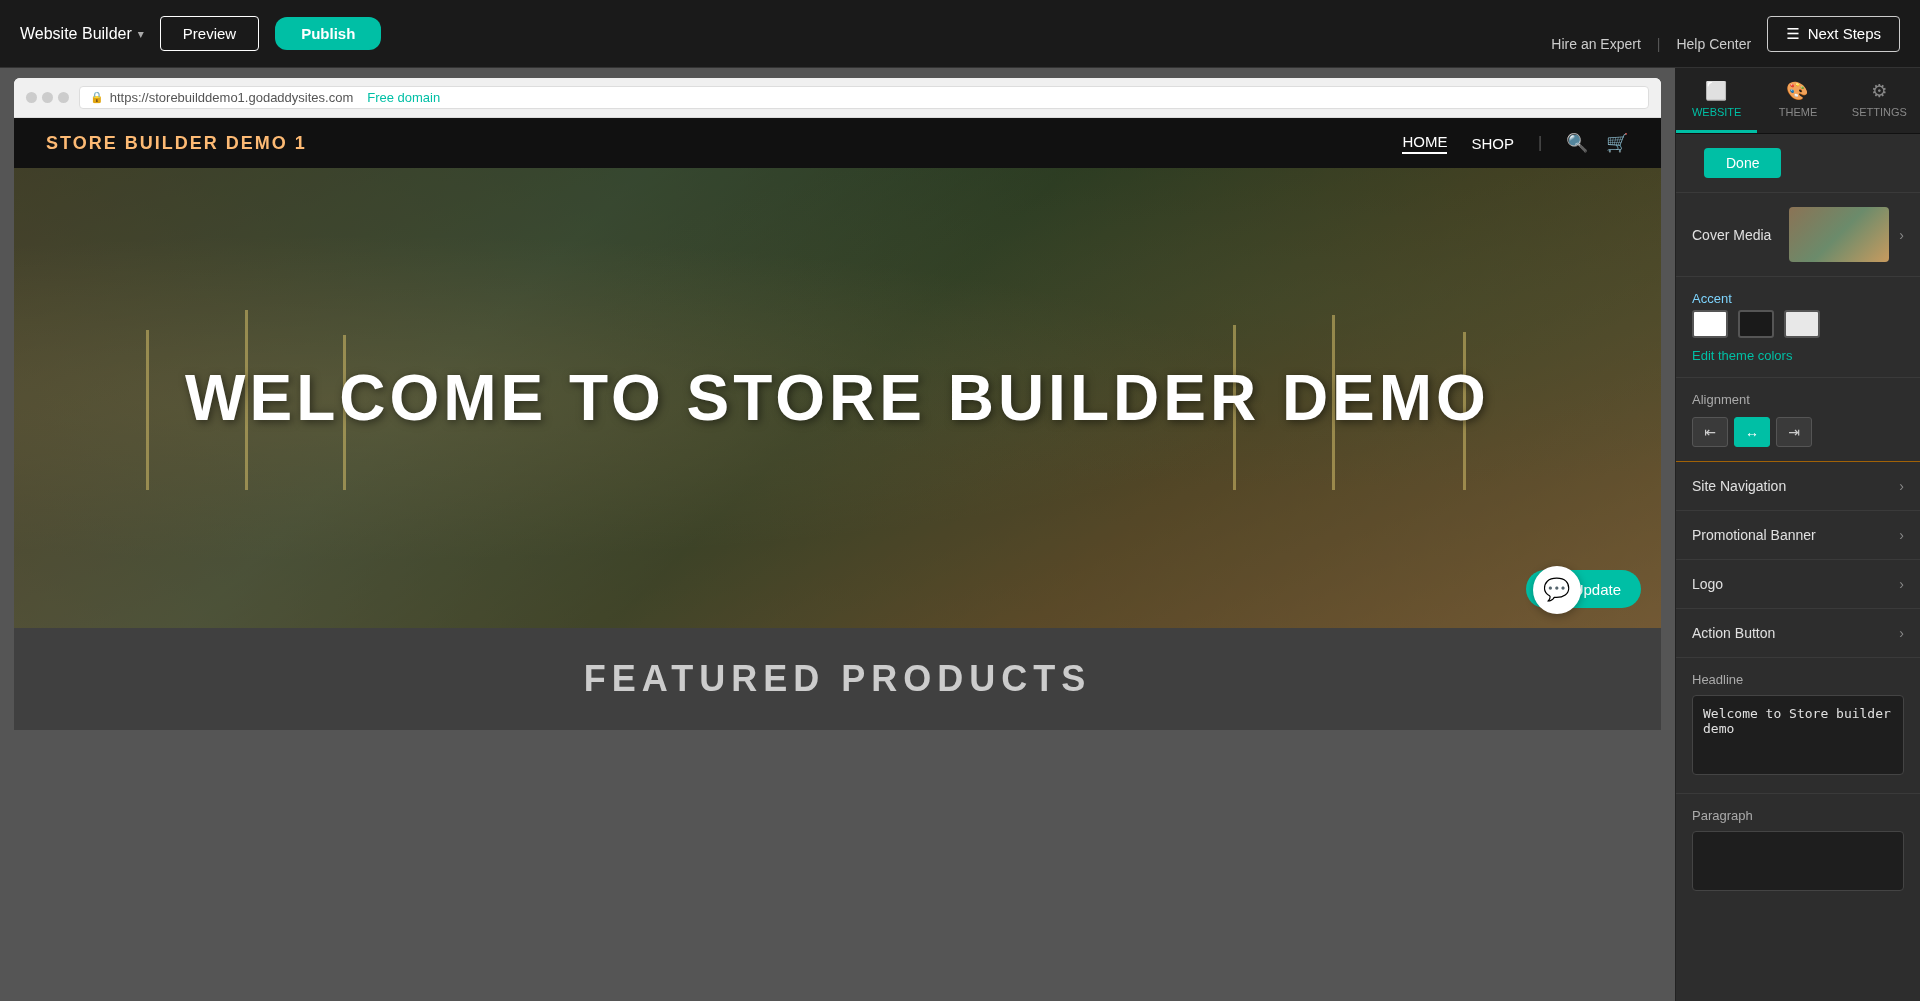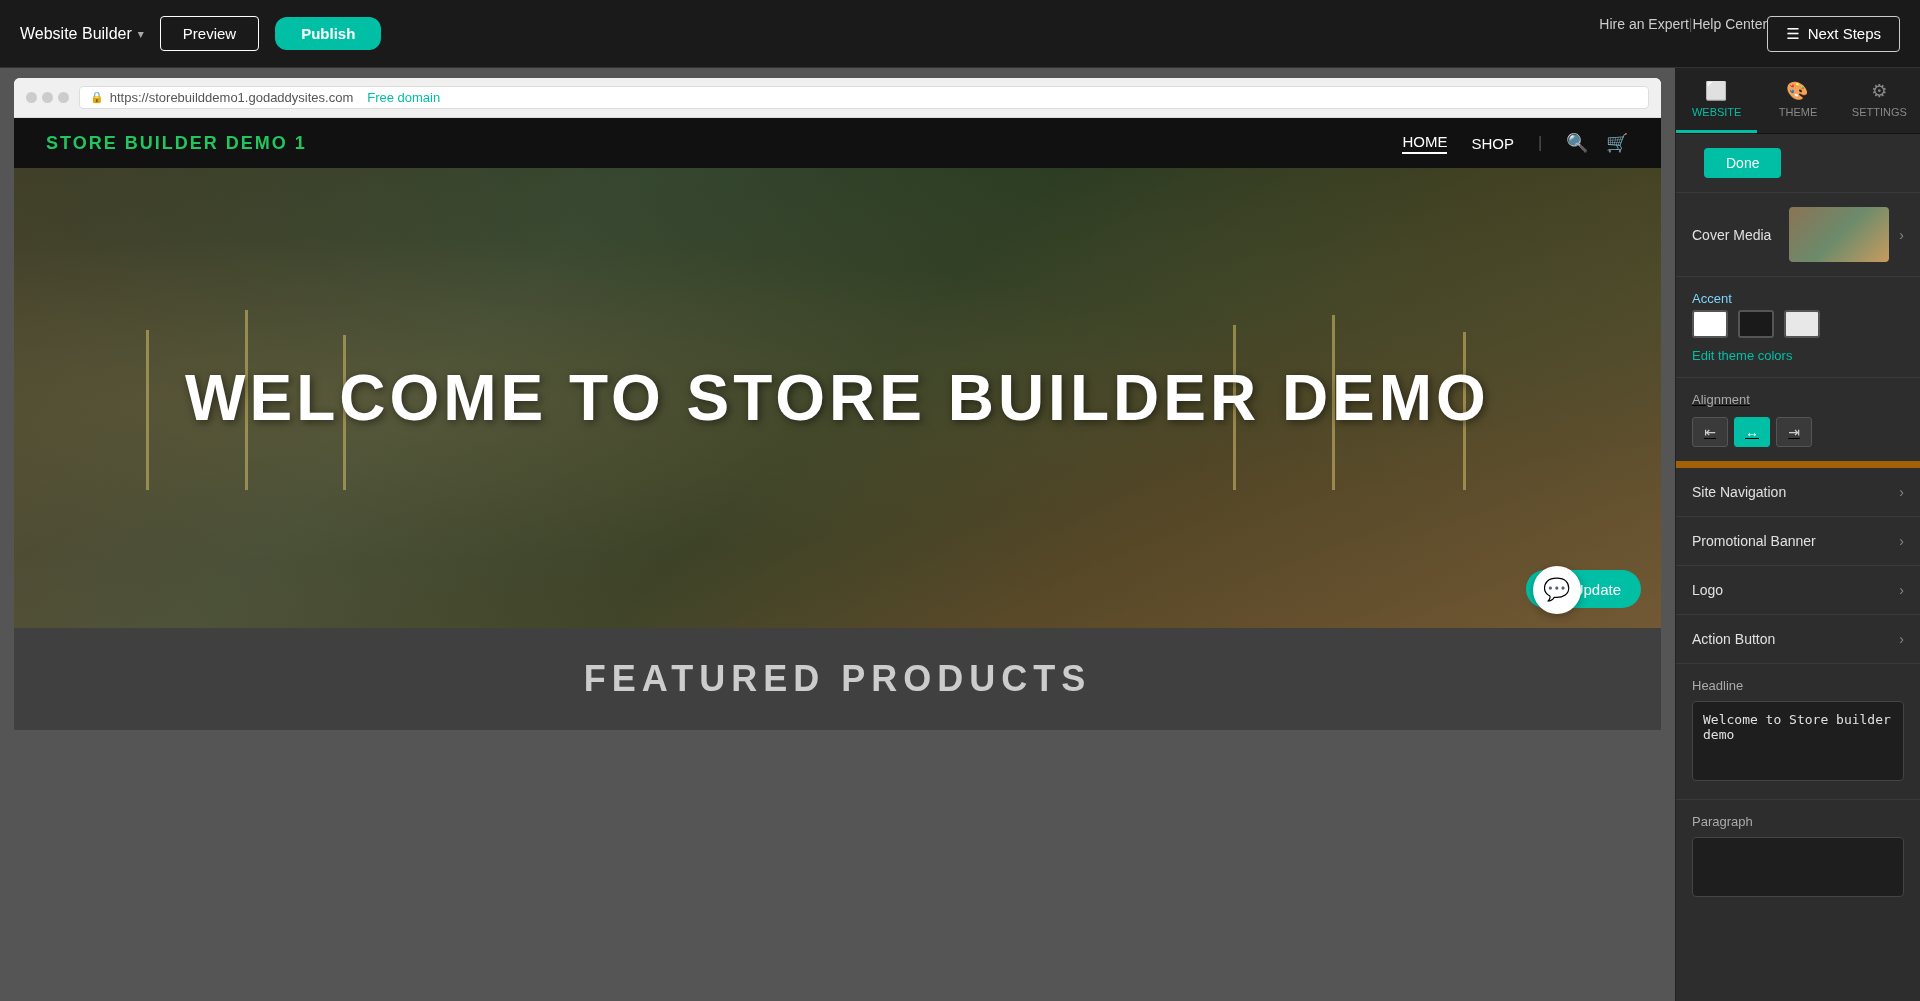--- a/index.html
+++ b/index.html
@@ -17,21 +17,21 @@
     }
     .chevron-down { color: #aaa; font-size: 12px; }
     .btn-preview {
       border: 1.5px solid #fff; background: transparent; color: #fff;
       padding: 8px 22px; border-radius: 4px; font-size: 15px; cursor: pointer;
     }
     .btn-publish {
       border: none; background: #00bfa5; color: #fff;
       padding: 8px 26px; border-radius: 12px; font-size: 15px; font-weight: 700; cursor: pointer;
     }
-    .top-bar-center { display: flex; align-items: flex-start; color: #ccc; font-size: 14px; }
+    .top-bar-center { display: flex; align-items: flex-end; gap: 16px; color: #ccc; font-size: 14px; }
     .top-bar-center span { cursor: pointer; }
     .top-bar-center .divider { color: #555; }
     .btn-next-steps {
       display: flex; align-items: center; gap: 8px;
       border: 1.5px solid #ccc; background: transparent; color: #fff;
       padding: 8px 18px; border-radius: 4px; font-size: 15px; cursor: pointer;
     }
 
     
     .main-layout { display: flex; height: calc(1001px - 68px); }
@@ -57,21 +57,21 @@
     }
     .lock-icon { font-size: 11px; color: #888; }
     .free-domain { color: #00bfa5; margin-left: 8px; cursor: pointer; font-size: 13px; }
 
     
     .site-preview { background: #1a1a1a; }
     .site-nav {
       display: flex; align-items: center; justify-content: space-between;
       background: #111; padding: 14px 32px; color: #fff;
     }
-    .site-logo { font-size: 18px; font-weight: 700; letter-spacing: 2px; color: #22c55e; }
+    .site-logo { font-size: 18px; font-weight: 700; letter-spacing: 2px; color: #fdba74; }
     .site-nav-links { display: flex; align-items: center; gap: 24px; }
     .nav-link { color: #fff; font-size: 15px; text-decoration: none; cursor: pointer; }
     .nav-link.active { border-bottom: 2px solid #fff; padding-bottom: 2px; }
     .nav-divider { color: #555; }
     .nav-icons { display: flex; gap: 18px; font-size: 18px; color: #fff; cursor: pointer; }
 
     
     .hero {
       position: relative; height: 460px; overflow: hidden;
       background: linear-gradient(135deg, #8B7355 0%, #6B8B6B 30%, #4a6741 50%, #8B7340 70%, #c89b5f 100%);
@@ -181,21 +181,21 @@
     .accent-colors { display: flex; gap: 10px; align-items: center; }
     .accent-swatch {
       width: 36px; height: 28px; border-radius: 3px; border: 2px solid #555; cursor: pointer;
     }
     .accent-swatch.white { background: #fff; }
     .accent-swatch.black { background: #1a1a1a; }
     .accent-swatch.light { background: #e8e8e8; }
     .edit-theme-link { color: #00bfa5; font-size: 13px; cursor: pointer; margin-top: 10px; display: block; }
 
     
-    .alignment-section { padding: 14px 16px; border-bottom: 7px solid #a16207; text-decoration: underline; }
+    .alignment-section { padding: 14px 16px; border-bottom: 1px solid #a16207; }
     .alignment-label { font-size: 13px; color: #aaa; margin-bottom: 10px; }
     .alignment-btns { display: flex; gap: 6px; }
     .align-btn {
       width: 36px; height: 30px; border-radius: 3px; background: #3a3a3a;
       border: 1px solid #555; cursor: pointer; display: flex; align-items: center; justify-content: center;
       color: #ccc; font-size: 14px;
     }
     .align-btn.active { background: #00bfa5; border-color: #00bfa5; color: #fff; }
 
     

